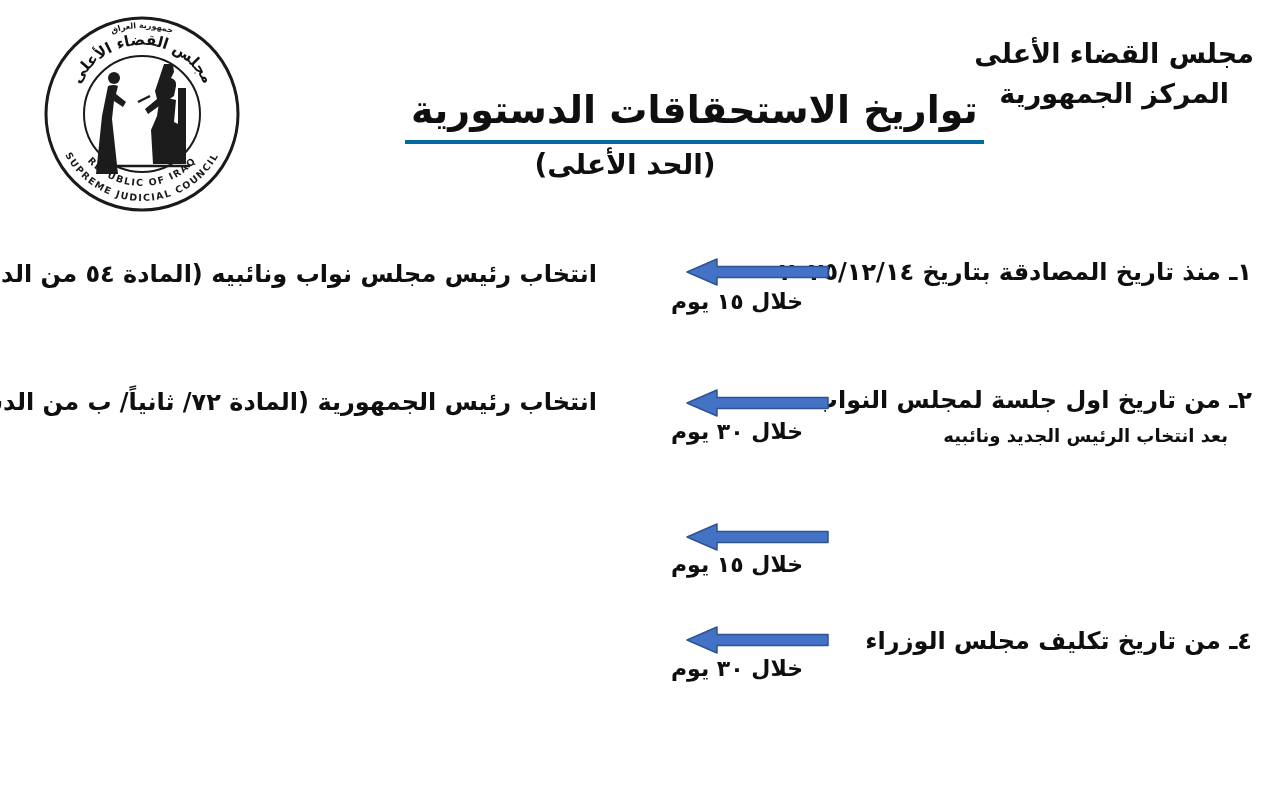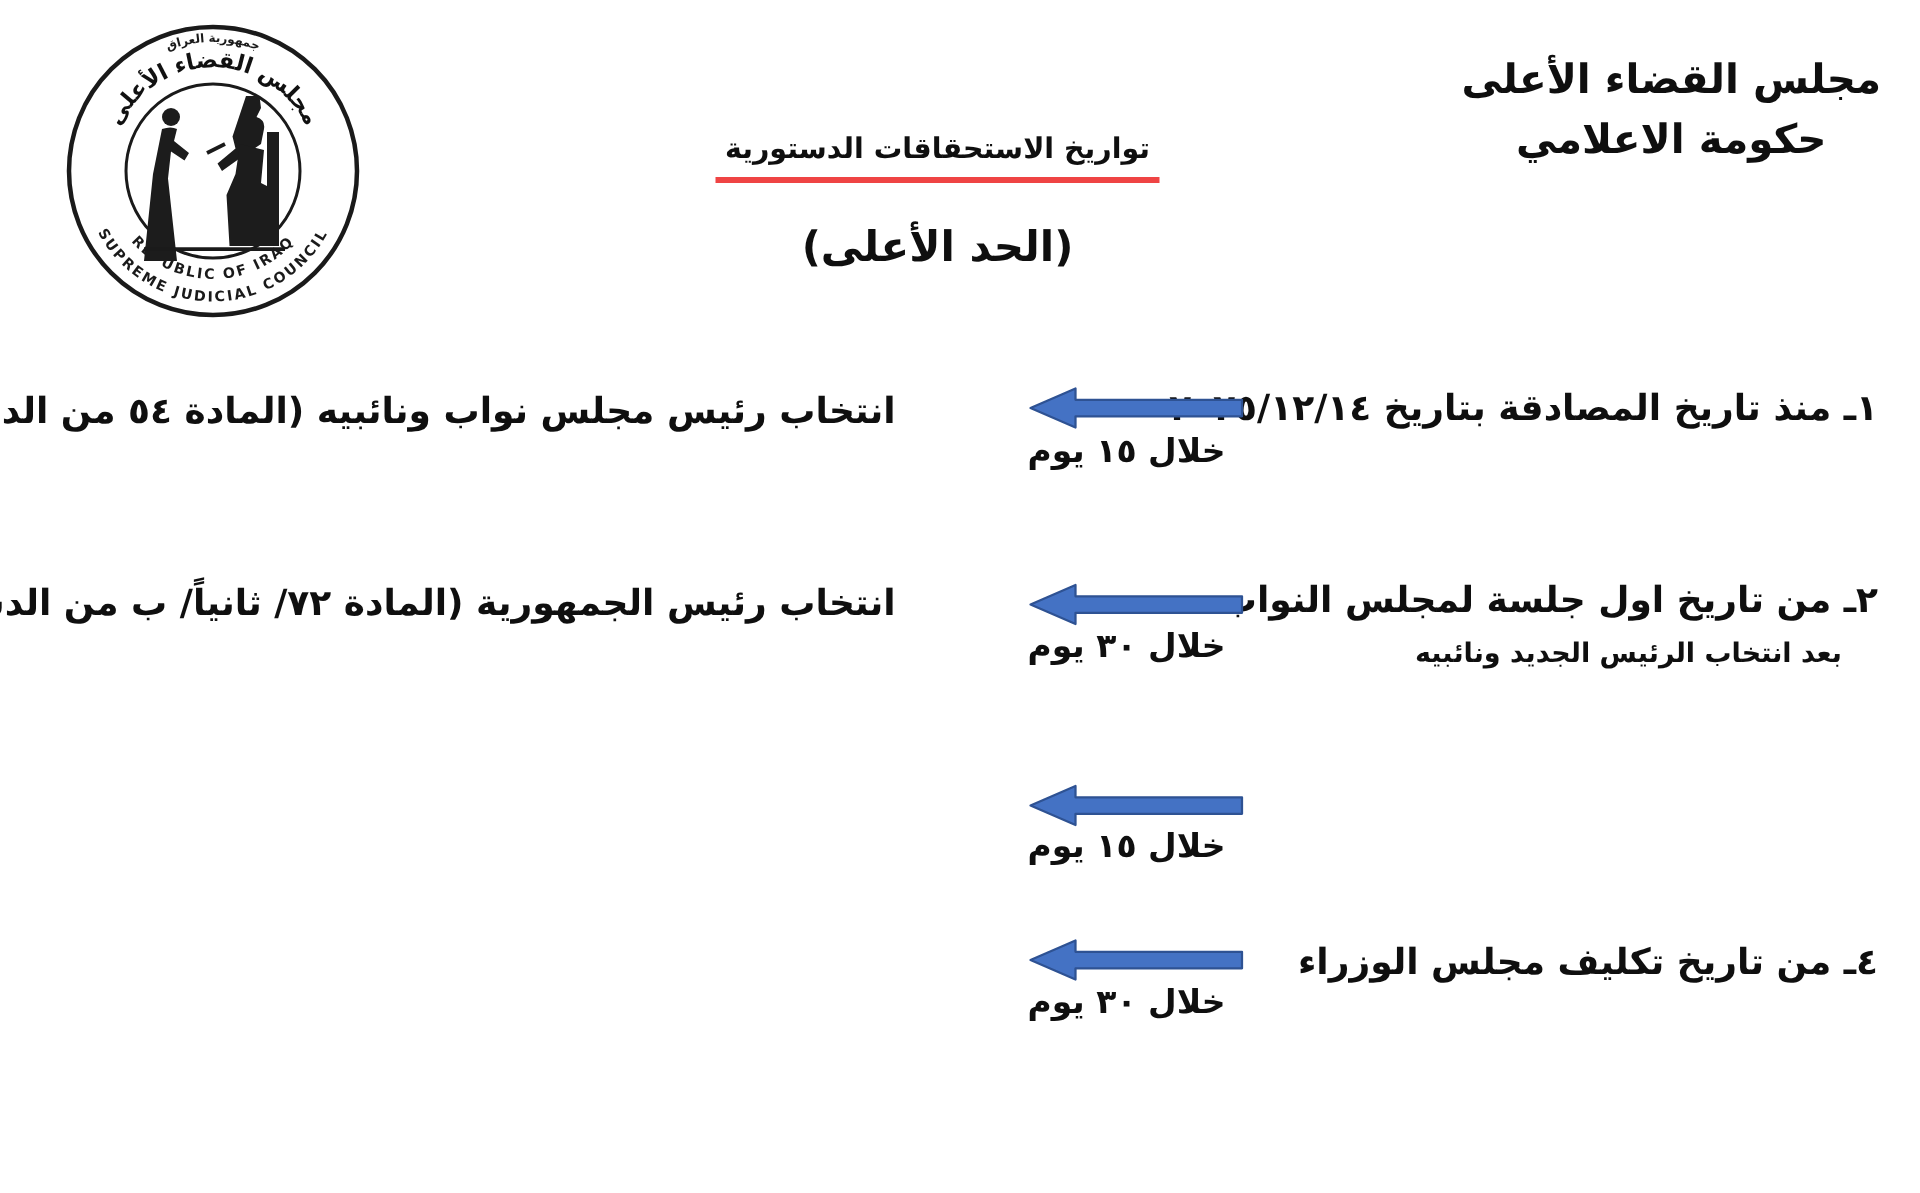--- a/index.html
+++ b/index.html
@@ -6,41 +6,41 @@
   .page{
     position:relative;width:1280px;height:795px;background:#ffffff;
     font-family:"DejaVu Sans",sans-serif;color:#0f0f0f;overflow:hidden;
   }
   .hdr{
     position:absolute;top:34px;right:26px;text-align:center;
     font-size:27px;font-weight:bold;line-height:40px;white-space:nowrap;
   }
   .title-wrap{position:absolute;top:88px;left:405px;width:440px;text-align:center;}
   .title-main{
-    display:inline-block;font-size:19px;font-weight:bold;
-    border-bottom:4px solid #ef4444;padding:0 6px 8px 6px;white-space:nowrap;
+    display:inline-block;font-size:38px;font-weight:bold;
+    border-bottom:4px solid #0369a1;padding:0 6px 8px 6px;white-space:nowrap;
   }
-  .title-sub{margin-top:26px;font-size:28px;font-weight:bold;}
+  .title-sub{margin-top:4px;font-size:28px;font-weight:bold;}
   .right-text{
     position:absolute;right:28px;font-size:24px;font-weight:bold;
     line-height:36px;white-space:nowrap;text-align:right;
   }
   .right-text2{
     position:absolute;right:52px;font-size:18px;font-weight:bold;
     line-height:36px;white-space:nowrap;text-align:right;
   }
   .left-text{
     position:absolute;right:683px;font-size:24px;font-weight:bold;
     line-height:36px;white-space:nowrap;text-align:right;
   }
   .arrow{position:absolute;left:685px;width:145px;height:30px;}
   .arrow svg{display:block;width:145px;height:30px;}
   .arrow-shape{stroke:#2e5293;stroke-width:1.5;stroke-linejoin:round;}
   .duration{
-    position:absolute;left:674px;width:154px;text-align:center;
+    position:absolute;left:660px;width:154px;text-align:center;
     font-size:22px;font-weight:bold;white-space:nowrap;
   }
   .logo{position:absolute;left:42px;top:14px;width:200px;height:200px;}
   .emblem-line{stroke:#1a1a1a;fill:none;}
   .emblem-fill{fill:#1c1c1c;stroke:none;}
   .arc-ar-small{font-size:8px;font-weight:bold;fill:#1a1a1a;}
   .arc-ar-main{font-size:15px;font-weight:bold;fill:#111111;}
   .arc-en{font-size:9.5px;font-weight:bold;letter-spacing:1.5px;fill:#1a1a1a;}
 </style>
 </head>
@@ -76,21 +76,21 @@
       <path class="emblem-fill" d="M122,50 h9 l1,8 -3,6 q6,2 5,8 l-2,10 -12,8 -14,10 -3,-5 12,-10 -2,-8 z"></path>
       <path class="emblem-fill" d="M118,82 l16,4 -2,22 8,4 -1,38 h-28 l-2,-34 6,-14 z"></path>
       <path class="emblem-fill" d="M136,74 h8 v76 h-8 z"></path>
       <path class="emblem-line" stroke-width="2.5" d="M96,88 L108,82"></path>
       <path class="emblem-line" stroke-width="2.5" d="M54,152 H148"></path>
     </g>
   </svg>
 
   <div class="hdr" dir="rtl">
     <div>مجلس القضاء الأعلى</div>
-    <div>حكومة الاعلامي</div>
+    <div>المركز الجمهورية</div>
   </div>
 
   <div class="title-wrap">
     <span class="title-main" dir="rtl">تواريخ الاستحقاقات الدستورية</span>
     <div class="title-sub" dir="rtl">(الحد الأعلى)</div>
   </div>
 
   <div class="right-text" style="top:254px" dir="rtl">١ـ منذ تاريخ المصادقة بتاريخ ٢٠٢٥/١٢/١٤</div>
   <div class="arrow" style="top:257px">
     <svg viewBox="0 0 145 30">

